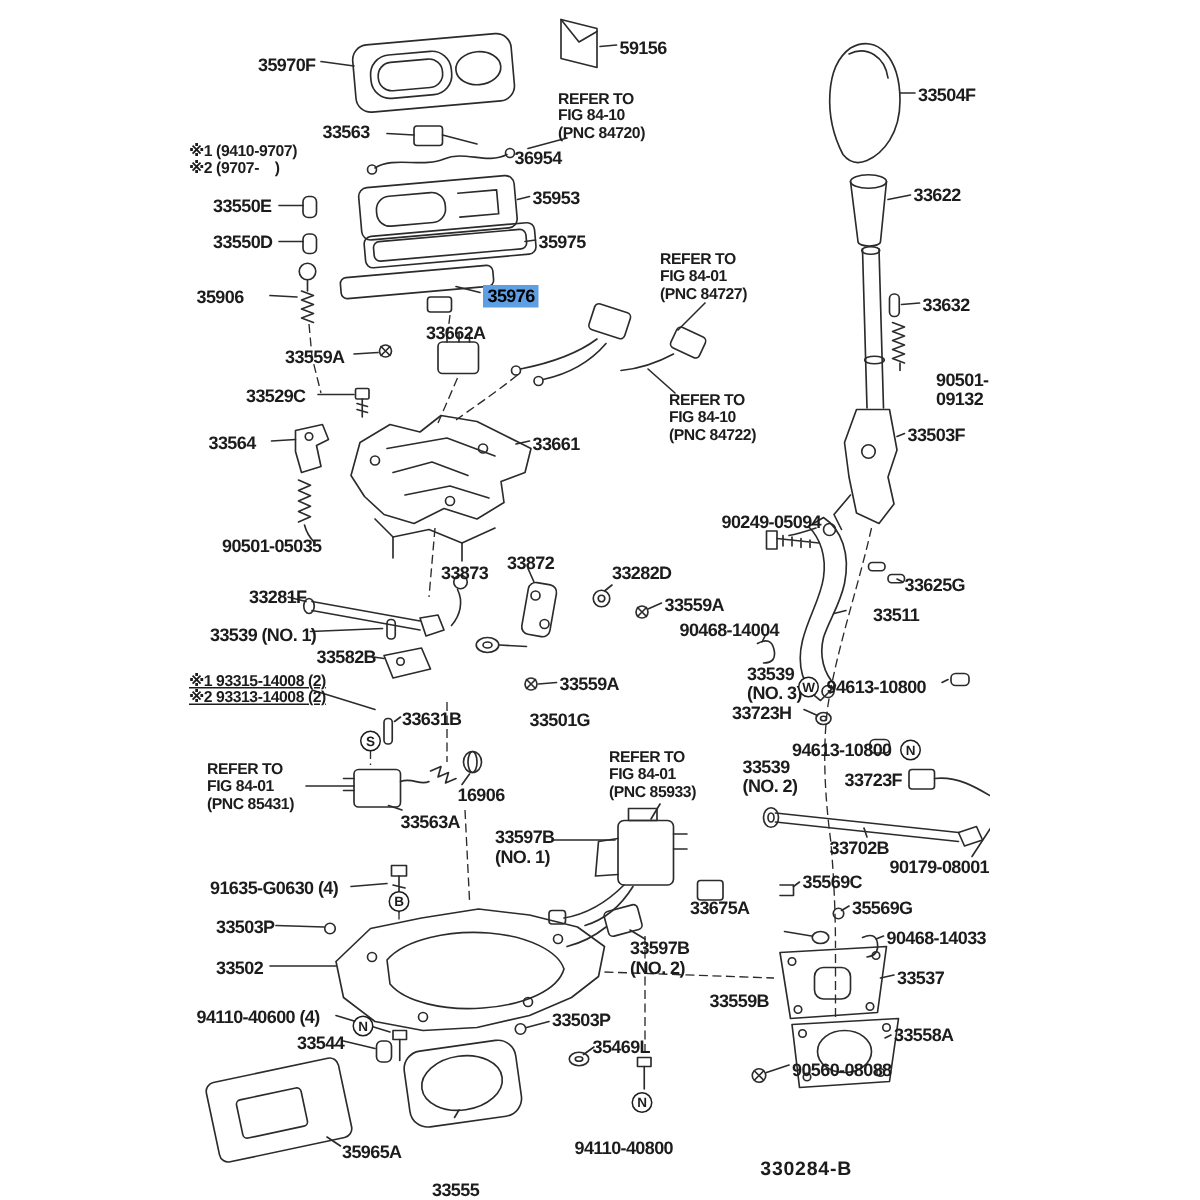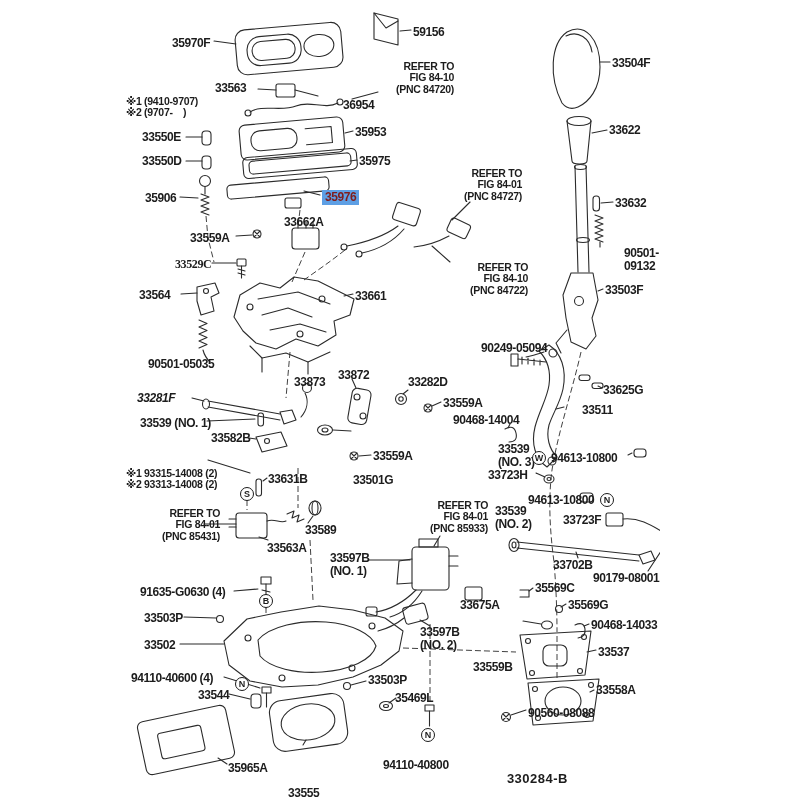--- a/index.html
+++ b/index.html
@@ -7,26 +7,26 @@
   body {
     background:#ffffff;
     font-family:"Liberation Sans","DejaVu Sans",sans-serif;
   }
   #stage { position:relative; width:660px; height:800px; background:#ffffff; overflow:hidden; }
   #artwork { position:absolute; left:0; top:0; }
   .part-label {
     position:absolute; font-size:12px; font-weight:bold; color:#1c1c1c;
     letter-spacing:-0.4px; white-space:pre-line; line-height:1.05; cursor:pointer;
   }
-  .part-label.highlight { background:#5e9fe4; color:#7f1d1d; padding:1px 3px; }
+  .part-label.highlight { background:#5e9fe4; color:#000000; padding:1px 3px; }
   .note-label {
     position:absolute; font-size:10.5px; font-weight:bold; color:#1c1c1c;
     white-space:pre-line; line-height:1.08; letter-spacing:-0.3px;
   }
-  .note-label.center { text-align:right; }
+  .note-label.center { text-align:left; }
   .circle-label {
     position:absolute; width:14px; height:14px; border:1.4px solid #1c1c1c; border-radius:50%;
     font-size:9px; font-weight:bold; color:#1c1c1c; background:#ffffff;
     display:flex; align-items:center; justify-content:center; line-height:1;
   }
   #drawing-number { position:absolute; right:92px; bottom:14px; font-size:13px; font-weight:bold; color:#1c1c1c; letter-spacing:0.5px; }
 </style>
 </head>
 <body>
 
@@ -314,66 +314,66 @@
 FIG 84-10
 (PNC 84720)</div>
       <div class="note-label" style="left: 126px; top: 96px;">※1 (9410-9707)
 ※2 (9707-&nbsp;&nbsp;&nbsp;&nbsp;)</div>
       <div class="part-label" style="left: 343px; top: 99px;">36954</div>
       <div class="part-label" style="left: 609px; top: 124px;">33622</div>
       <div class="part-label" style="left: 142px; top: 131px;">33550E</div>
       <div class="part-label" style="left: 355px; top: 126px;">35953</div>
       <div class="part-label" style="left: 142px; top: 155px;">33550D</div>
       <div class="part-label" style="left: 359px; top: 155px;">35975</div>
-      <div class="part-label" style="left: 145px; top: 192px;">35906</div>
+      <div class="part-label" style="left: 131px; top: 192px;">35906</div>
       <div class="part-label highlight" style="left: 322px; top: 190px;">35976</div>
       <div class="note-label center" style="left: 440px; top: 168px; width: 82px;">REFER TO
 FIG 84-01
 (PNC 84727)</div>
       <div class="part-label" style="left: 615px; top: 197px;">33632</div>
       <div class="part-label" style="left: 284px; top: 216px;">33662A</div>
       <div class="part-label" style="left: 190px; top: 232px;">33559A</div>
       <div class="part-label" style="left: 591px; top: 247px; margin-left: 33px;">90501-09132</div>
-      <div class="part-label" style="left: 175px; top: 258px; font-family: Liberation Serif, serif;">33529C</div>
+      <div class="part-label" style="left: 164px; top: 258px;">33529C</div>
       <div class="note-label center" style="left: 446px; top: 262px; width: 82px;">REFER TO
 FIG 84-10
 (PNC 84722)</div>
       <div class="part-label" style="left: 605px; top: 284px;">33503F</div>
       <div class="part-label" style="left: 139px; top: 289px;">33564</div>
       <div class="part-label" style="left: 355px; top: 290px;">33661</div>
       <div class="part-label" style="left: 148px; top: 358px;">90501-05035</div>
       <div class="part-label" style="left: 481px; top: 342px;">90249-05094</div>
       <div class="part-label" style="left: 294px; top: 376px;">33873</div>
       <div class="part-label" style="left: 338px; top: 369px;">33872</div>
       <div class="part-label" style="left: 408px; top: 376px;">33282D</div>
       <div class="part-label" style="left: 603px; top: 384px; text-align: center;">33625G</div>
-      <div class="part-label" style="left: 137px; top: 392px; font-style: italic;">33281F</div>
+      <div class="part-label" style="left: 166px; top: 392px;">33281F</div>
       <div class="part-label" style="left: 443px; top: 397px;">33559A</div>
       <div class="part-label" style="left: 566px; top: 404px; margin-left: 16px;">33511</div>
       <div class="part-label" style="left: 140px; top: 417px;">33539 (NO. 1)</div>
       <div class="part-label" style="left: 453px; top: 414px;">90468-14004</div>
       <div class="part-label" style="left: 353px; top: 427px; margin-top: 47px;">33501G</div>
       <div class="part-label" style="left: 211px; top: 432px;">33582B</div>
       <div class="part-label" style="left: 498px; top: 443px;">33539
 (NO. 3)</div>
       <div class="part-label" style="left: 551px; top: 452px;">94613-10800</div>
-      <div class="note-label" style="left: 126px; top: 468px;">※1 93315-14008 (2)
+      <div class="note-label" style="left: 126px; top: 449px; text-decoration: underline;">※1 93315-14008 (2)
 ※2 93313-14008 (2)</div>
       <div class="part-label" style="left: 373px; top: 450px;">33559A</div>
       <div class="part-label" style="left: 488px; top: 469px;">33723H</div>
       <div class="part-label" style="left: 708px; top: 481px;">33723S</div>
       <div class="part-label" style="left: 268px; top: 473px;">33631B</div>
       <div class="part-label" style="left: 528px; top: 494px;">94613-10800</div>
       <div class="note-label center" style="left: 138px; top: 508px; width: 82px;">REFER TO
 FIG 84-01
 (PNC 85431)</div>
       <div class="part-label" style="left: 495px; top: 505px;">33539
 (NO. 2)</div>
       <div class="part-label" style="left: 563px; top: 514px;">33723F</div>
-      <div class="part-label" style="left: 305px; top: 524px;">33589</div>
+      <div class="part-label" style="left: 305px; top: 524px;">16906</div>
       <div class="note-label center" style="left: 406px; top: 500px; width: 82px;">REFER TO
 FIG 84-01
 (PNC 85933)</div>
       <div class="part-label" style="left: 267px; top: 542px;">33563A</div>
       <div class="part-label" style="left: 330px; top: 552px;">33597B
 (NO. 1)</div>
       <div class="part-label" style="left: 553px; top: 559px;">33702B</div>
       <div class="part-label" style="left: 593px; top: 572px;">90179-08001</div>
       <div class="part-label" style="left: 140px; top: 586px;">91635-G0630 (4)</div>
       <div class="part-label" style="left: 535px; top: 582px;">35569C</div>

